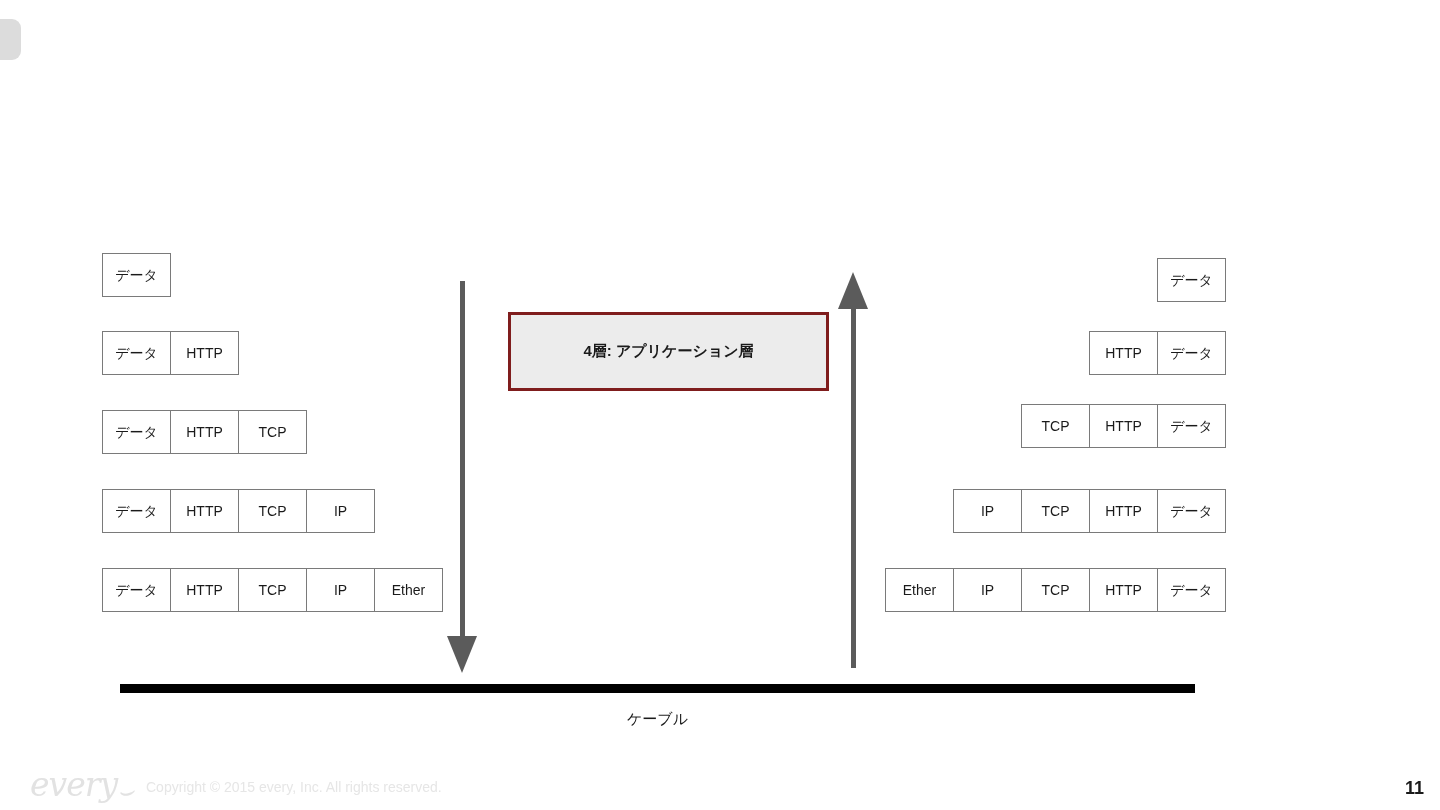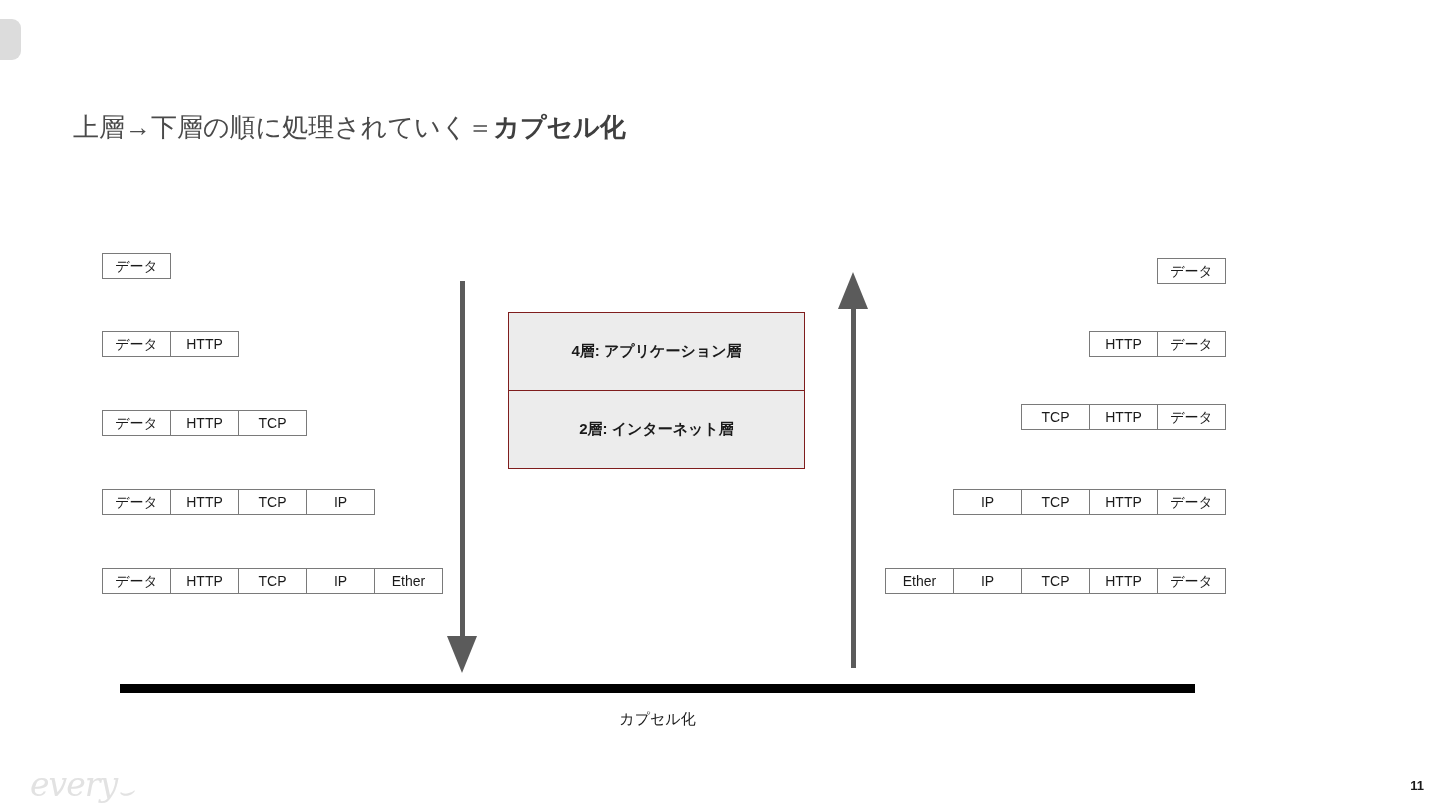--- a/index.html
+++ b/index.html
@@ -58,21 +58,21 @@
 
   
   .packet-row {
     position: absolute;
     display: flex;
     height: 44px;
   }
   .packet-cell {
     box-sizing: border-box;
     width: 69px;
-    height: 26px;
+    height: 44px;
     border: 1px solid #7a7a7a;
     margin-left: -1px;
     background: #ffffff;
     display: flex;
     align-items: center;
     justify-content: center;
     font-size: 14px;
     color: #1a1a1a;
     line-height: 1;
   }
@@ -80,23 +80,23 @@
 
   
   #stack {
     position: absolute;
     left: 508px;
     top: 312px;
     width: 297px;
   }
   .stack-layer {
     box-sizing: border-box;
-    width: 297px;
+    width: 321px;
     height: 79px;
-    border: 1px solid #7f1d1d;
+    border: 3px solid #7f1d1d;
     margin-top: -1px;
     background: #ececec;
     display: flex;
     align-items: center;
     justify-content: center;
     text-align: right;
     font-size: 15px;
     font-weight: bold;
     color: #1a1a1a;
     line-height: 1.35;
@@ -184,33 +184,32 @@
     left: 146px;
     top: 779px;
     font-size: 14px;
     color: #e6e6e6;
     white-space: nowrap;
   }
   #page-number {
     position: absolute;
     right: 16px;
     top: 778px;
-    font-size: 13px;
+    font-size: 18px;
     font-weight: bold;
     color: #1a1a1a;
   }
 </style>
 </head>
 <body>
 
 <div id="slide">
 
   <div id="title-accent"></div>
 
-  <div id="subtitle"><span>上層→下層の順に処理されていく＝</span><span class="emph">カプセル化</span></div>
 
   <div id="encapsulation-column">
       <div class="packet-row" style="top: 253px; left: 102px;">
         <div class="packet-cell">データ</div>
       </div>
       <div class="packet-row" style="top: 331px; left: 102px;">
         <div class="packet-cell">データ</div>
         <div class="packet-cell">HTTP</div>
       </div>
       <div class="packet-row" style="top: 410px; left: 102px;">
@@ -228,21 +227,20 @@
         <div class="packet-cell">データ</div>
         <div class="packet-cell">HTTP</div>
         <div class="packet-cell">TCP</div>
         <div class="packet-cell">IP</div>
         <div class="packet-cell">Ether</div>
       </div>
     </div>
 
   <div id="stack">
       <div class="stack-layer">4層: アプリケーション層</div>
-      <div class="stack-layer">2層: インターネット層</div>
     </div>
 
   <div id="decapsulation-column">
       <div class="packet-row" style="top: 258px; left: 1157px;">
         <div class="packet-cell">データ</div>
       </div>
       <div class="packet-row" style="top: 331px; left: 1089px;">
         <div class="packet-cell">HTTP</div>
         <div class="packet-cell">データ</div>
       </div>
@@ -269,18 +267,19 @@
   <div class="arrow" id="arrow-down">
     <div class="arrow-shaft"></div>
     <div class="arrow-head"></div>
   </div>
   <div class="arrow" id="arrow-up">
     <div class="arrow-head"></div>
     <div class="arrow-shaft"></div>
   </div>
 
   <div id="cable"></div>
-  <div id="cable-label">カプセル化</div>
+  <div id="cable-label">ケーブル</div>
 
   <div id="footer-logo"><span>every</span><span class="tail">⌣</span></div>
+  <div id="footer-copyright">Copyright © 2015 every, Inc. All rights reserved.</div>
   <div id="page-number">11</div>
 
 </div>
 
 </body></html>

